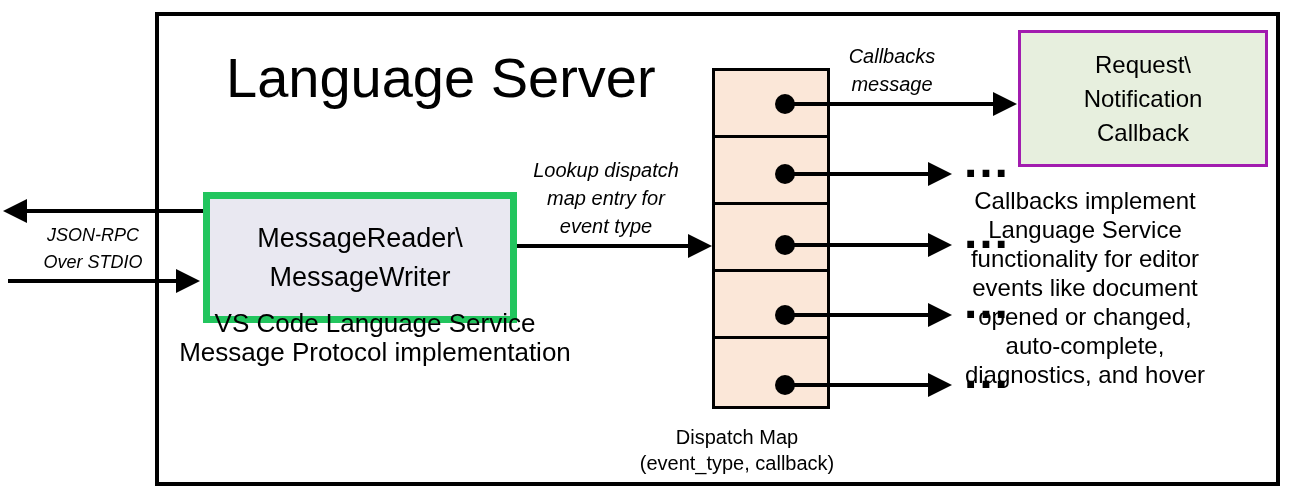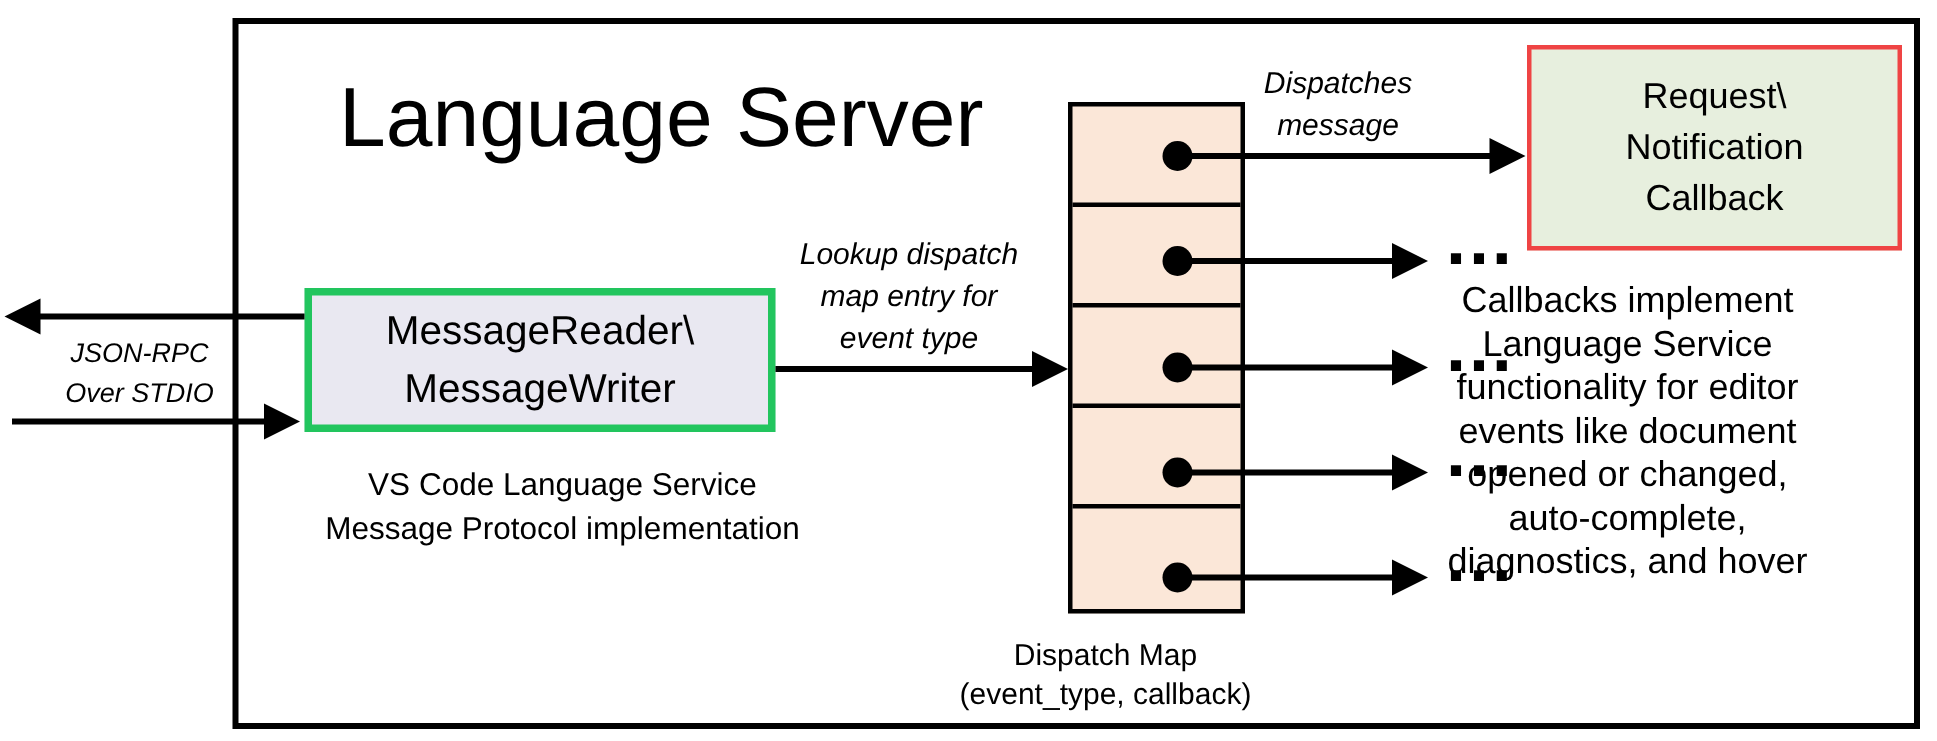--- a/index.html
+++ b/index.html
@@ -39,39 +39,39 @@
     width: 150px;
     text-align: center;
     font-style: italic;
     font-size: 18px;
     line-height: 27px;
   }
 
   .reader-box {
     position: absolute;
     left: 203px; top: 192px;
-    width: 314px; height: 96px;
+    width: 314px; height: 131px;
     background: #E9E8F1;
-    border: 5px solid #22c55e;
+    border: 7px solid #22c55e;
     display: flex;
     align-items: center;
     justify-content: center;
     text-align: center;
   }
   .reader-box .box-label {
     font-size: 27px;
     line-height: 39px;
   }
 
   .reader-caption {
     position: absolute;
     left: 175px; top: 309px;
     width: 400px;
     text-align: center;
-    font-size: 21px;
+    font-size: 26px;
     line-height: 29px;
   }
 
   .lookup-label {
     position: absolute;
     left: 506px; top: 156px;
     width: 200px;
     text-align: center;
     font-style: italic;
     font-size: 20px;
@@ -108,21 +108,21 @@
     font-style: italic;
     font-size: 20px;
     line-height: 28px;
   }
 
   .callback-box {
     position: absolute;
     left: 1018px; top: 30px;
     width: 250px; height: 137px;
     background: #E7EFDE;
-    border: 3px solid #ef4444;
+    border: 3px solid #a21caf;
     display: flex;
     align-items: center;
     justify-content: center;
     text-align: center;
   }
   .callback-box .box-label {
     font-size: 24px;
     line-height: 34px;
   }
 
@@ -186,21 +186,21 @@
       <div class="dm-cell"></div>
       <div class="dm-cell"></div>
       <div class="dm-cell"></div>
       <div class="dm-cell"></div>
       <div class="dm-cell"></div>
     </div>
 
   <div class="map-caption multiline">Dispatch Map
 (event_type, callback)</div>
 
-  <div class="dispatches-label multiline">Dispatches
+  <div class="dispatches-label multiline">Callbacks
 message</div>
 
   <div class="callback-box">
     <div class="box-label multiline">Request\
 Notification
 Callback</div>
   </div>
 
   <div class="callbacks-note multiline">Callbacks implement
 Language Service

